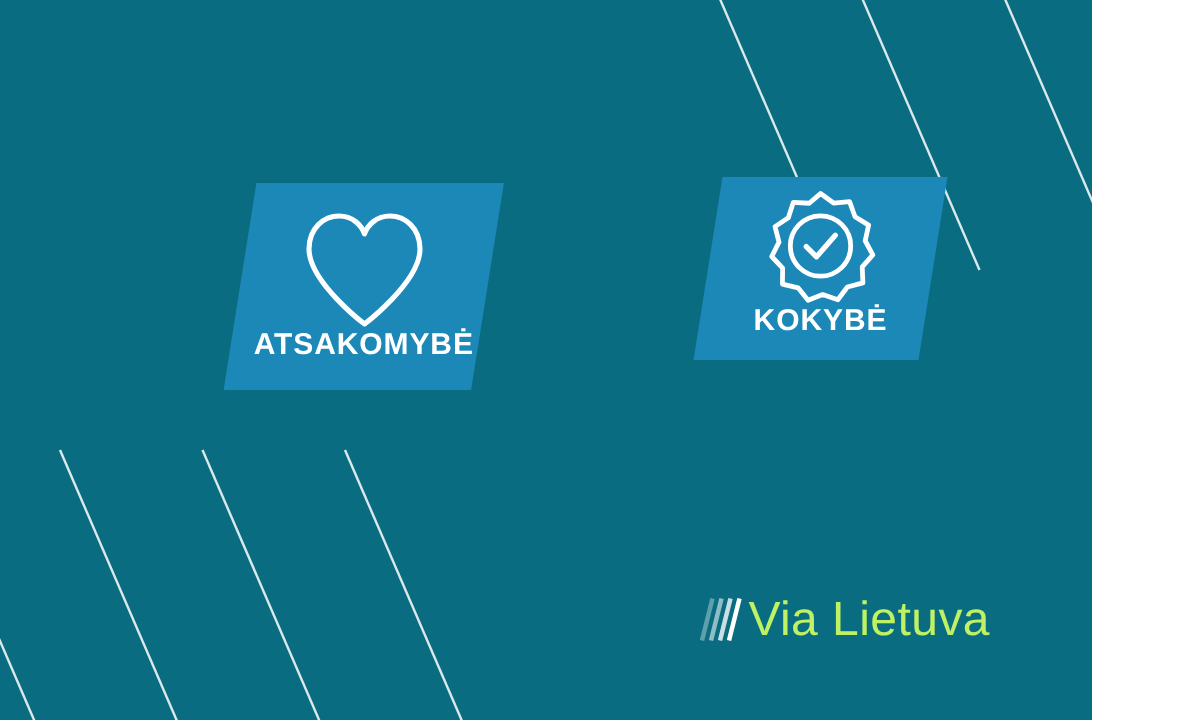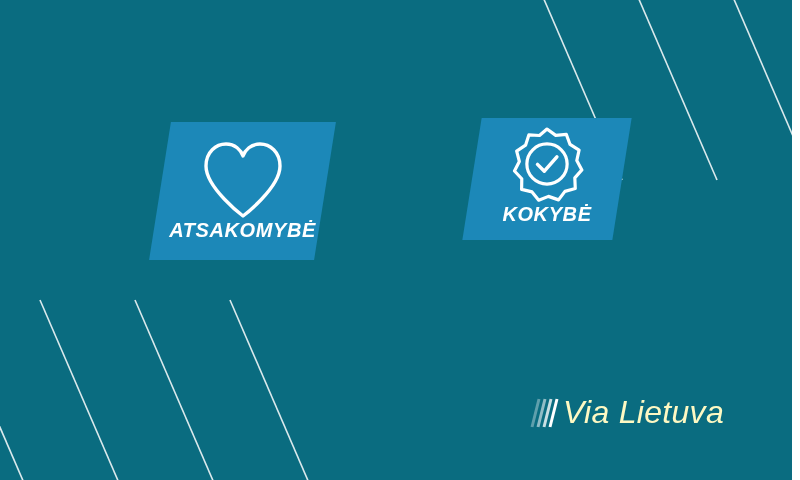--- a/index.html
+++ b/index.html
@@ -8,25 +8,24 @@
   }
   body {
     width: 800px;
     height: 480px;
     overflow: hidden;
     font-family: "Liberation Sans", sans-serif;
   }
 
   #canvas {
     position: relative;
-    width: 792px;
+    width: 728px;
     height: 480px;
     background: #0a6c80;
     overflow: hidden;
-    font-style: italic;
   }
 
   
   .deco-lines {
     position: absolute;
     pointer-events: none;
   }
   .deco-top-right { top: -10px; right: -10px; width: 330px; height: 250px; }
   .deco-bottom-left { bottom: -10px; left: -10px; width: 330px; height: 250px; }
 
@@ -85,21 +84,21 @@
     position: absolute;
     right: 68px;
     bottom: 52px;
     display: flex;
     align-items: center;
     gap: 4px;
     z-index: 4;
   }
   #brand-logo .mark { display: block; }
   #brand-logo .wordmark {
-    color: #fef9c3;
+    color: #bef264;
     font-size: 32px;
     font-weight: normal;
     letter-spacing: 0.3px;
     line-height: 1;
     font-family: "Liberation Sans", sans-serif;
   }
 </style>
 </head>
 <body>
 

